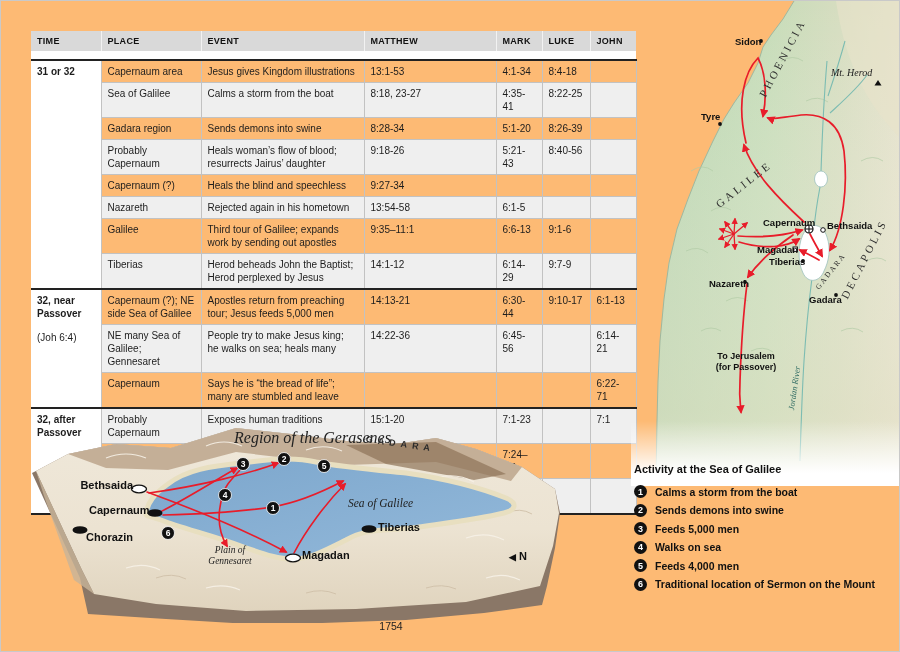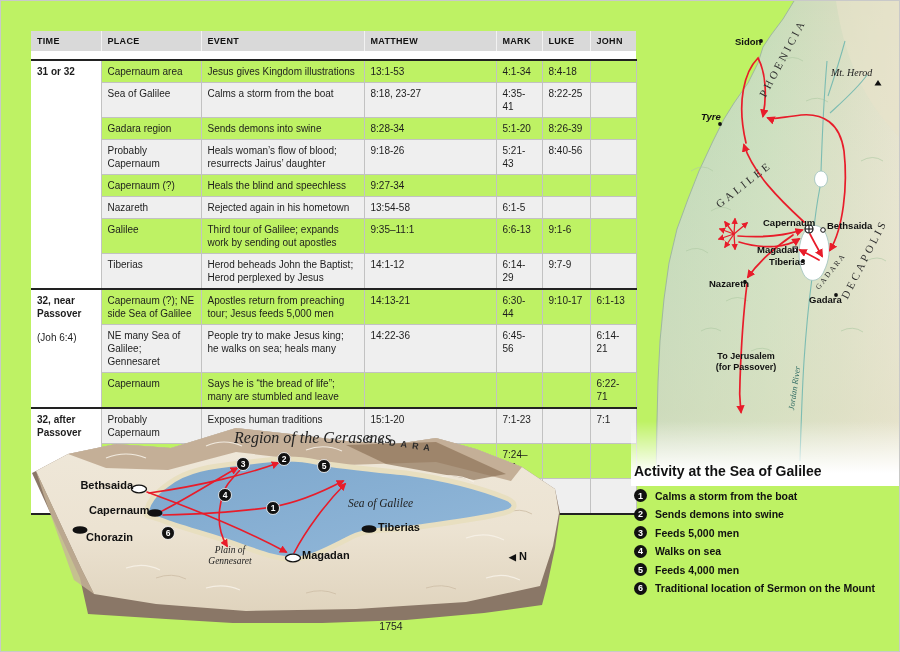--- a/index.html
+++ b/index.html
@@ -1,18 +1,18 @@
 <!DOCTYPE html>
 <html><head>
 <meta charset="utf-8">
 <style>
   * { margin:0; padding:0; box-sizing:border-box; }
   html,body { background:#ffffff; }
   .frame {
-    position:relative; width:900px; height:652px; background:#bef264;
+    position:relative; width:900px; height:652px; background:#fdba74;
     border:1px solid #c9c9c9; overflow:hidden;
     font-family:"Liberation Sans", sans-serif; color:#1a1a1a;
   }
 
   
   .event-table-wrap { position:absolute; left:30px; top:30px; width:605px; }
   table.event-table { border-collapse:collapse; width:605px; table-layout:fixed;
     border-bottom:2px solid #222; }
   table.event-table th {
     background:#d9d9d9; font-size:9px; font-weight:bold; text-align:left;
@@ -42,21 +42,21 @@
     letter-spacing:3px; color:#2e2e2e; white-space:nowrap; transform-origin:left center; }
   .rm-ital { position:absolute; font-family:"Liberation Serif", serif; font-style:italic;
     font-size:10px; color:#222; white-space:nowrap; }
   .rm-note { position:absolute; font-size:9px; font-weight:600; color:#111;
     text-align:center; white-space:pre-line; line-height:1.25; }
   .map-fade { position:absolute; left:0; top:420px; width:270px; height:65px;
     background:linear-gradient(to bottom, rgba(255,255,255,0), #ffffff 80%); }
 
   
   .legend { position:absolute; left:633px; top:462px; width:245px; }
-  .legend-title { font-size:14px; font-weight:bold; color:#111; }
+  .legend-title { font-size:11px; font-weight:bold; color:#111; }
   .legend-subtitle { font-size:10.3px; font-weight:bold; margin-top:3px; color:#111; }
   .legend-items { margin-top:10px; }
   .legend-item { display:flex; align-items:center; margin-bottom:5.5px; }
   .badge { width:13px; height:13px; border-radius:50%; background:#111; color:#fff;
     font-size:9px; font-weight:bold; display:flex; align-items:center; justify-content:center;
     flex:0 0 13px; }
   .legend-text { font-size:10.5px; font-weight:bold; margin-left:8px; color:#111; }
 
   
   .sea-map { position:absolute; left:5px; top:417px; width:560px; height:205px; }
@@ -303,21 +303,21 @@
         <rect x="162" y="246" width="4.4" height="4.4" fill="#fff" stroke="#111" stroke-width="1"></rect>
         <circle cx="172" cy="260" r="1.9" fill="#111"></circle>
         <circle cx="114" cy="281" r="1.9" fill="#111"></circle>
         <circle cx="205" cy="294" r="1.9" fill="#111"></circle>
       </g>
     </svg>
 
     <div class="rm-label" style="left:104px; top:35px;">Sidon</div>
     <div class="rm-region" style="left:131px; top:89px; transform:rotate(-62deg);">PHOENICIA</div>
     <div class="rm-ital" style="left:200px; top:66px;">Mt. Herod</div>
-    <div class="rm-label" style="left:70px; top:110px;font-style:italic;">Tyre</div>
+    <div class="rm-label" style="left:70px; top:110px;">Tyre</div>
     <div class="rm-region" style="left:86px; top:198px; transform:rotate(-38deg);">GALILEE</div>
     <div class="rm-label" style="left:132px; top:216px;">Capernaum</div>
     <div class="rm-label" style="left:196px; top:219px;">Bethsaida</div>
     <div class="rm-label" style="left:126px; top:243px;">Magadan</div>
     <div class="rm-label" style="left:138px; top:255px;">Tiberias</div>
     <div class="rm-label" style="left:78px; top:277px;">Nazareth</div>
     <div class="rm-region" style="left:186px; top:283px; transform:rotate(-52deg); font-size:7.5px; letter-spacing:2px;">GADARA</div>
     <div class="rm-region" style="left:213px; top:291px; transform:rotate(-63deg);">DECAPOLIS</div>
     <div class="rm-label" style="left:178px; top:293px;">Gadara</div>
     <div class="rm-note" style="left:84px; top:350px; width:62px;">To Jerusalem

